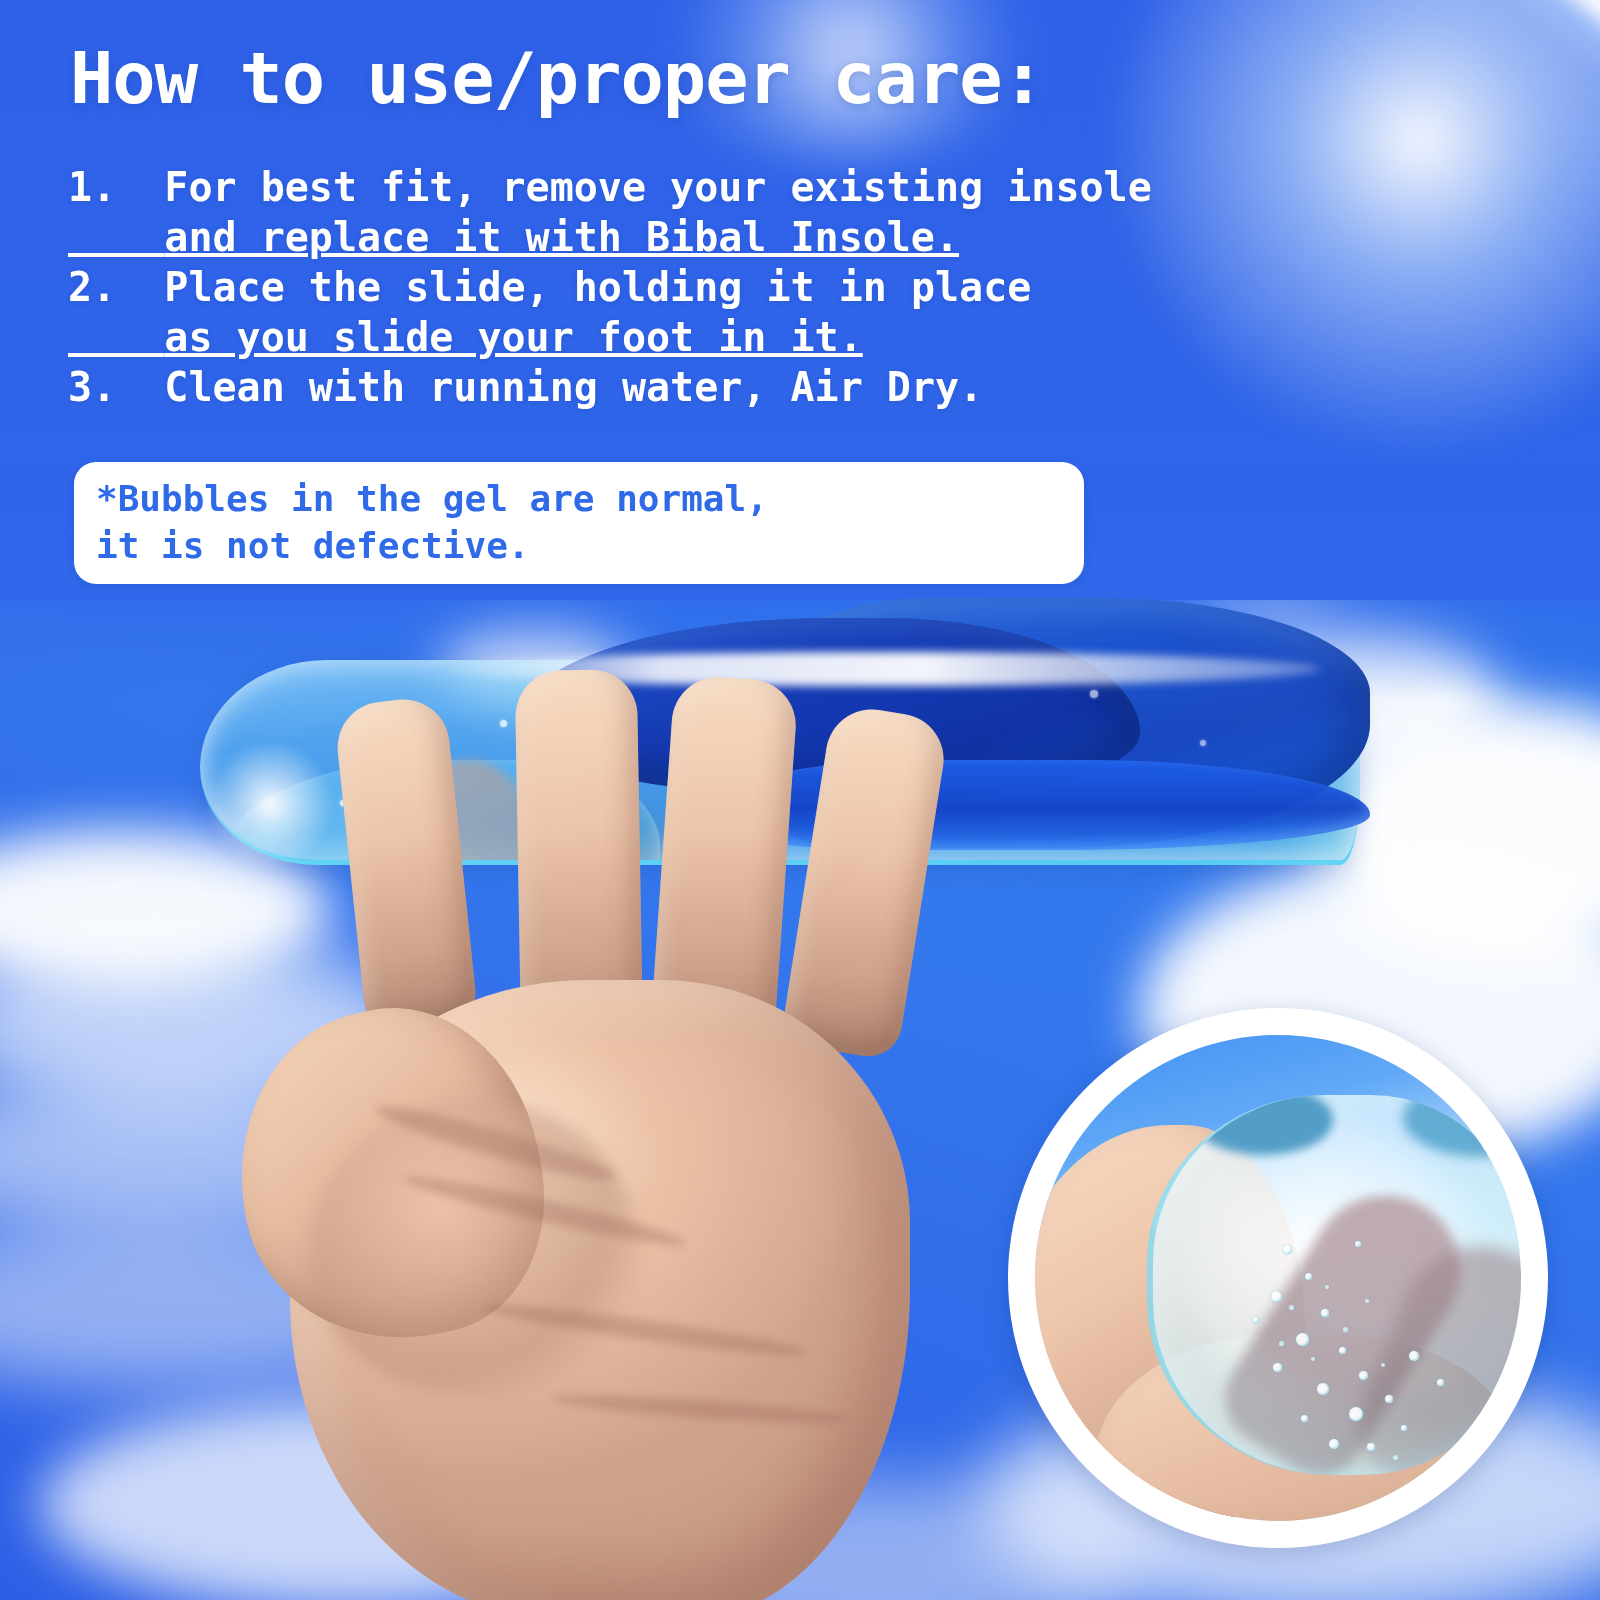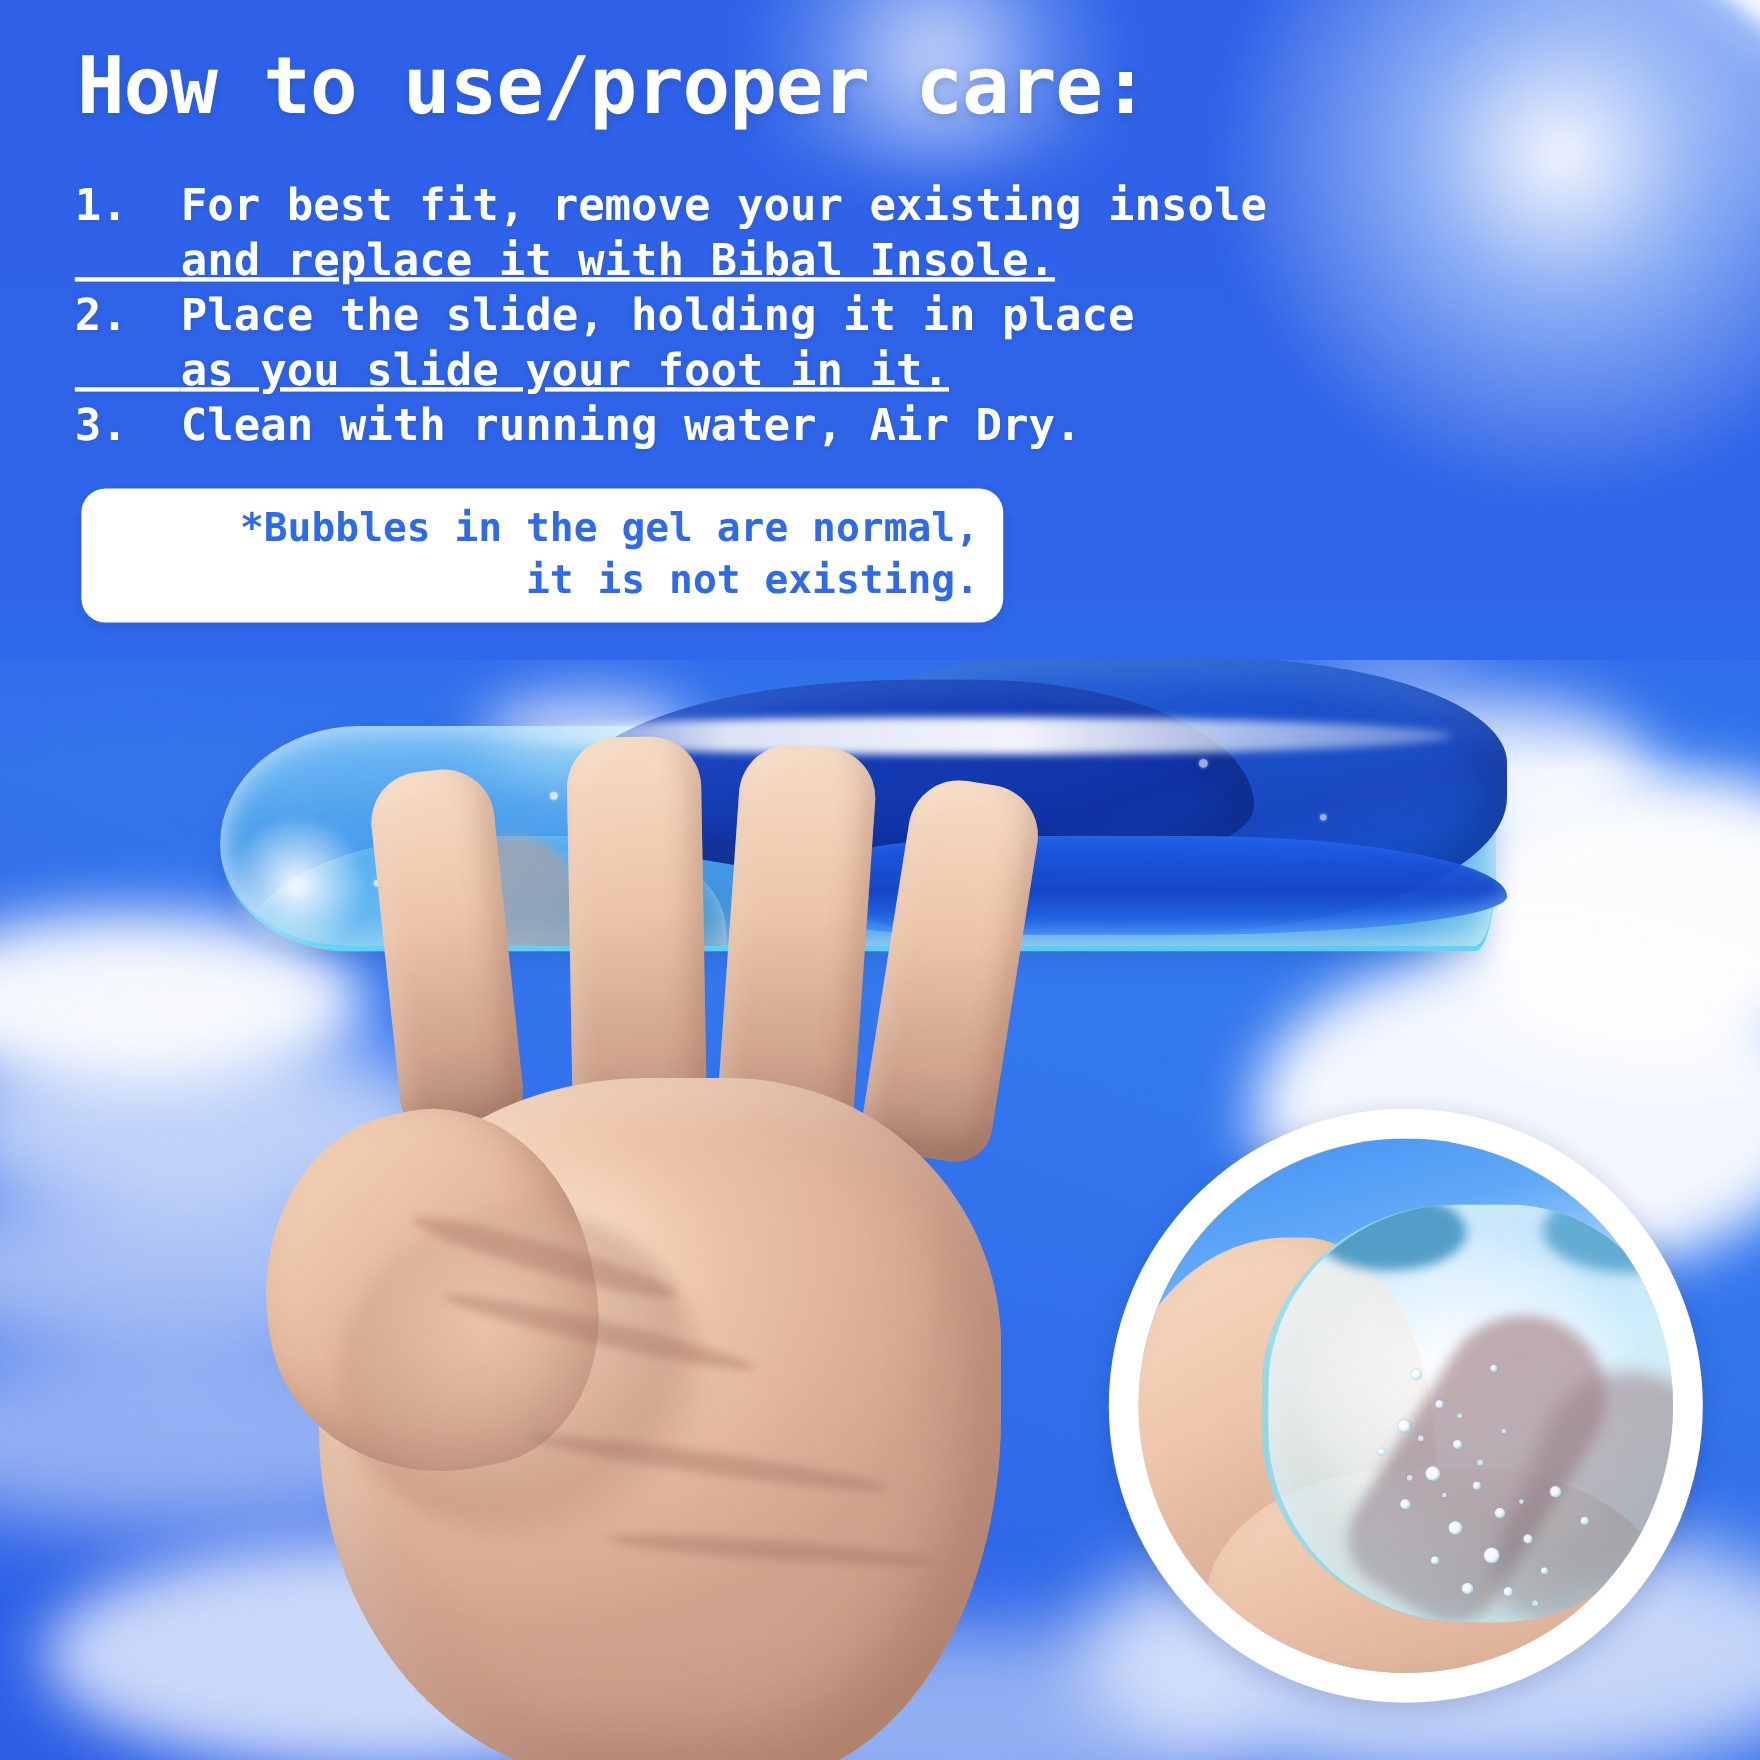--- a/index.html
+++ b/index.html
@@ -88,26 +88,26 @@
     position:absolute;left:68px;top:162px;
     font-size:40px;font-weight:bold;color:#ffffff;
     line-height:1.25;
     text-shadow:0 1px 5px rgba(20,60,150,.22);
   }
   .step-line{white-space:pre;}
   .step-cont{white-space:pre;text-decoration:underline;}
 
   
   .notebox{
-    position:absolute;left:74px;top:444px;
-    width:838px;height:122px;
+    position:absolute;left:74px;top:462px;
+    width:1010px;height:122px;
     background:#ffffff;border-radius:22px;
     box-shadow:0 3px 10px rgba(10,40,120,.12);
     display:flex;flex-direction:column;justify-content:center;
-    padding:0 22px;box-sizing:border-box;text-align:right;
+    padding:0 22px;box-sizing:border-box;
   }
   .note-line{
     font-size:36px;font-weight:bold;color:#2f6ae8;
     line-height:1.30;white-space:pre;
   }
 
   
   .hand{position:absolute;left:250px;top:800px;width:840px;height:820px;}
   .palm{
     position:absolute;left:40px;top:180px;width:620px;height:640px;
@@ -379,16 +379,16 @@
   <div class="steps">
     <div class="step-line"><span>1.</span><span>  </span><span>For best fit, remove your existing insole</span></div>
     <div class="step-cont"><span>    </span><span>and replace it with Bibal Insole.</span></div>
     <div class="step-line"><span>2.</span><span>  </span><span>Place the slide, holding it in place</span></div>
     <div class="step-cont"><span>    </span><span>as you slide your foot in it.</span></div>
     <div class="step-line"><span>3.</span><span>  </span><span>Clean with running water, Air Dry.</span></div>
   </div>
 
   <div class="notebox">
     <div class="note-line">*Bubbles in the gel are normal,</div>
-    <div class="note-line">it is not existing.</div>
+    <div class="note-line">it is not defective.</div>
   </div>
 
 </div>
 
 </body></html>

